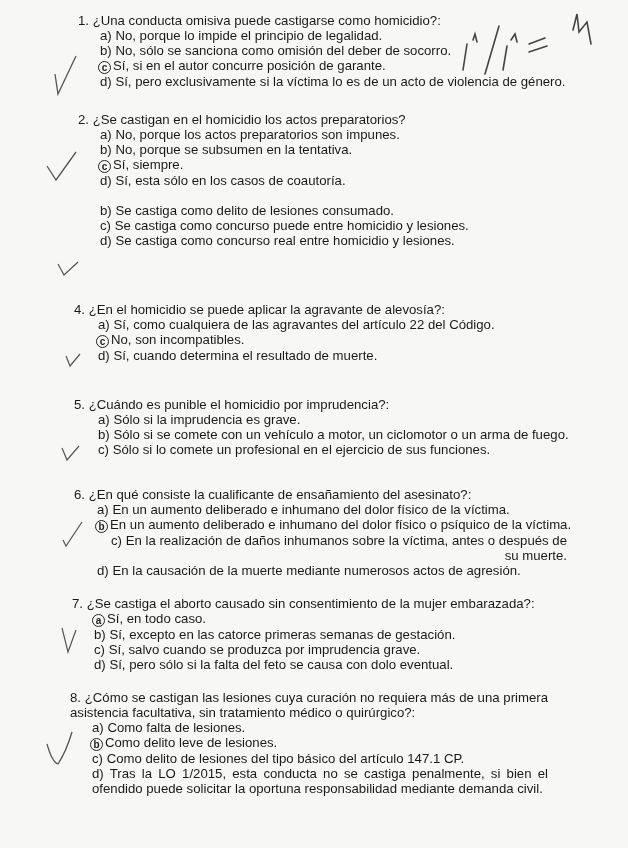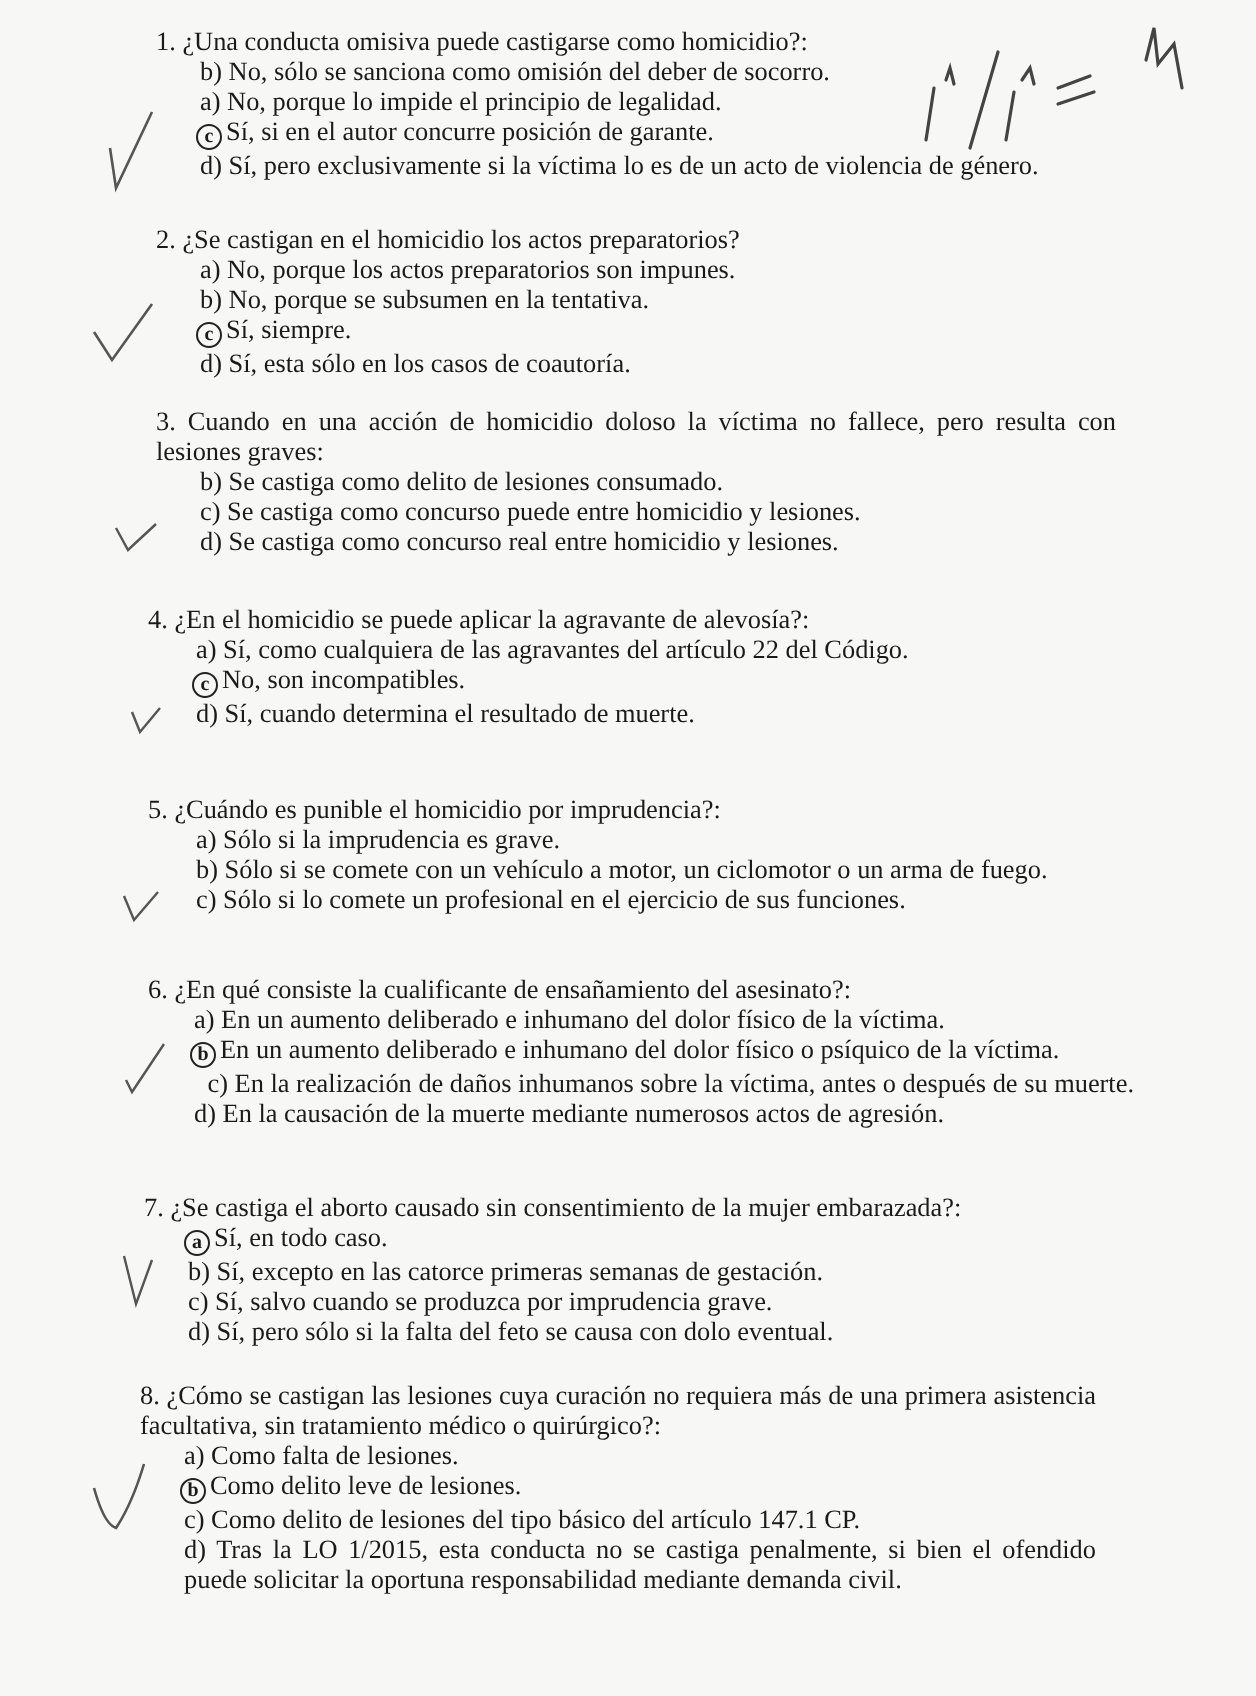--- a/index.html
+++ b/index.html
@@ -4,21 +4,21 @@
 <style>
   html, body { margin:0; padding:0; }
   body {
     width:628px; height:848px; overflow:hidden;
     background:#f7f7f5;
     font-family:"Liberation Sans", sans-serif;
     color:#1a1a1a;
     position:relative;
   }
   .page { position:absolute; left:0; top:0; width:628px; height:848px; }
-  .q { position:absolute; font-size:13.2px; line-height:15px;font-family:Liberation Serif, serif; }
+  .q { position:absolute; font-size:13.2px; line-height:15px; }
   .q .stem { white-space:nowrap; }
   .q .stem.wrap { white-space:normal; text-align:justify; }
   .opt { white-space:nowrap; position:relative; }
   .opt.wrap { white-space:normal;text-align:right; }
   .opt .circled {
     display:inline-block; width:13px; height:13px; border:1.8px solid #222; border-radius:50%;
     font-size:10px; line-height:12px; text-align:center; margin-right:2px; margin-left:-2px;
     box-sizing:border-box; vertical-align:-1px; font-weight:bold;
   }
   .mark { position:absolute; color:#555; font-family:"DejaVu Sans", sans-serif; }
@@ -41,22 +41,22 @@
         <path d="M74 48 L92 42"></path>
         <path d="M118 26 L122 10 L124 28 L132 18 L136 40"></path>
       </g>
     </svg>
 
   </div>
 
   <div class="q" style="left:78px;top:13px;">
     <div class="stem"><span>1.</span> <span>¿Una conducta omisiva puede castigarse como homicidio?:</span></div>
     <div style="padding-left:22px">
+      <div class="opt"><span>a)</span> <span>No, porque lo impide el principio de legalidad.</span></div>
       <div class="opt"><span>b)</span> <span>No, sólo se sanciona como omisión del deber de socorro.</span></div>
-      <div class="opt"><span>a)</span> <span>No, porque lo impide el principio de legalidad.</span></div>
       <div class="opt"><span class="circled">c</span><span>Sí, si en el autor concurre posición de garante.</span></div>
       <div class="opt"><span>d)</span> <span>Sí, pero exclusivamente si la víctima lo es de un acto de violencia de género.</span></div>
     </div>
   </div>
   <div class="mark check" style="left:50px;top:52px;">
     <svg width="30" height="46" viewBox="0 0 30 46">
         <path d="M5 22 L8 42 L26 4" fill="none" stroke="#555" stroke-width="1.3"></path>
       </svg>
   </div>
 
@@ -69,21 +69,20 @@
       <div class="opt"><span>d)</span> <span>Sí, esta sólo en los casos de coautoría.</span></div>
     </div>
   </div>
   <div class="mark check" style="left:44px;top:148px;">
     <svg width="36" height="36" viewBox="0 0 36 36">
         <path d="M3 18 L12 32 L32 4" fill="none" stroke="#555" stroke-width="1.3"></path>
       </svg>
   </div>
 
   <div class="q" style="left:78px;top:203px;width:480px;">
-    <div class="stem wrap"><span>3.</span> <span>Cuando en una acción de homicidio doloso la víctima no fallece, pero resulta con lesiones graves:</span></div>
     <div style="padding-left:22px">
       <div class="opt"><span>b)</span> <span>Se castiga como delito de lesiones consumado.</span></div>
       <div class="opt"><span>c)</span> <span>Se castiga como concurso puede entre homicidio y lesiones.</span></div>
       <div class="opt"><span>d)</span> <span>Se castiga como concurso real entre homicidio y lesiones.</span></div>
     </div>
   </div>
   <div class="mark check" style="left:56px;top:260px;">
     <svg width="26" height="18" viewBox="0 0 26 18">
         <path d="M2 4 L8 15 L22 2" fill="none" stroke="#555" stroke-width="1.2"></path>
       </svg>

